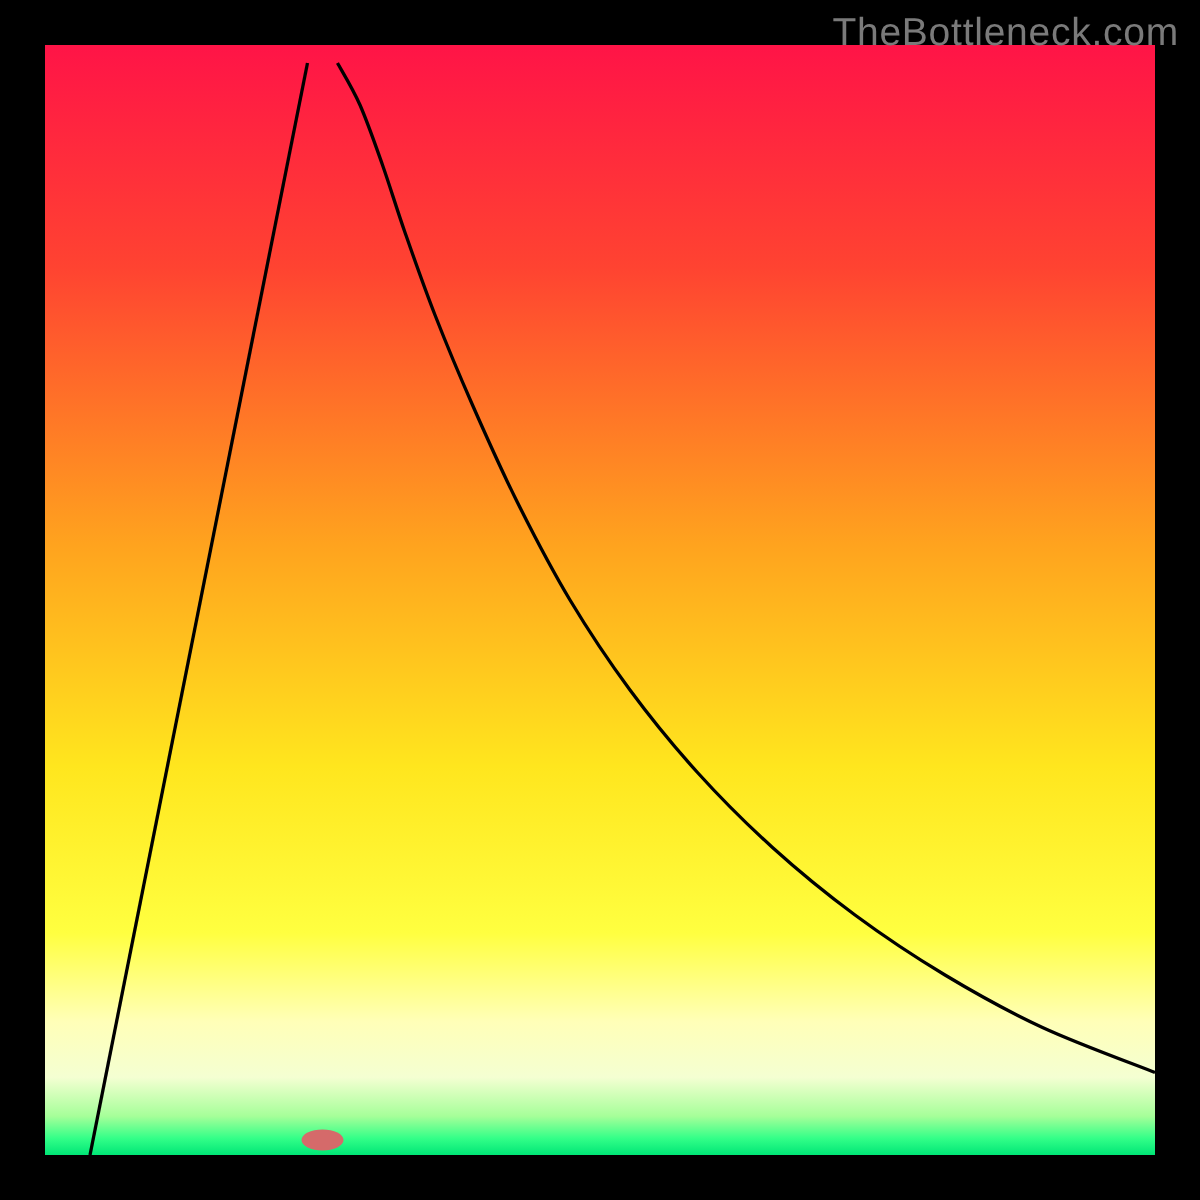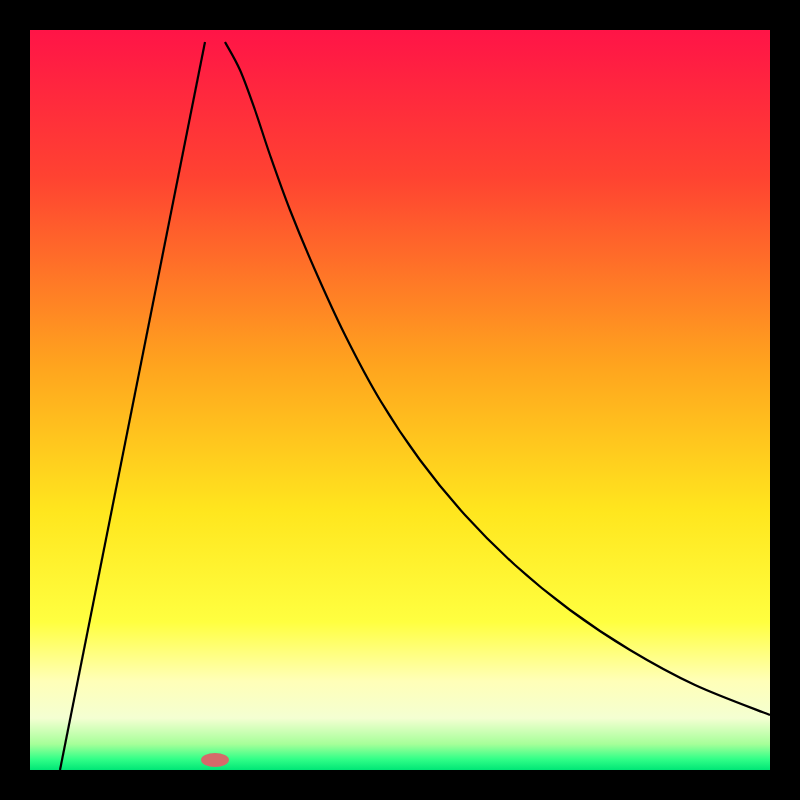--- a/index.html
+++ b/index.html
@@ -35,20 +35,21 @@
     height: 740px;
   }
   svg {
     display: block;
   }
 </style>
 </head>
 <body>
 
 <div class="frame">
+  <div class="watermark">TheBottleneck.com</div>
 
   <div class="plot-wrap">
     <svg id="chart-svg" width="740" height="740" viewBox="0 0 740 740">
       <defs>
         <linearGradient id="bg-grad" x1="0" y1="0" x2="0" y2="1">
             <stop offset="0%" stop-color="#ff1447"></stop>
             <stop offset="20%" stop-color="#ff4331"></stop>
             <stop offset="45%" stop-color="#ffa31e"></stop>
             <stop offset="65%" stop-color="#ffe61e"></stop>
             <stop offset="80%" stop-color="#ffff40"></stop>

